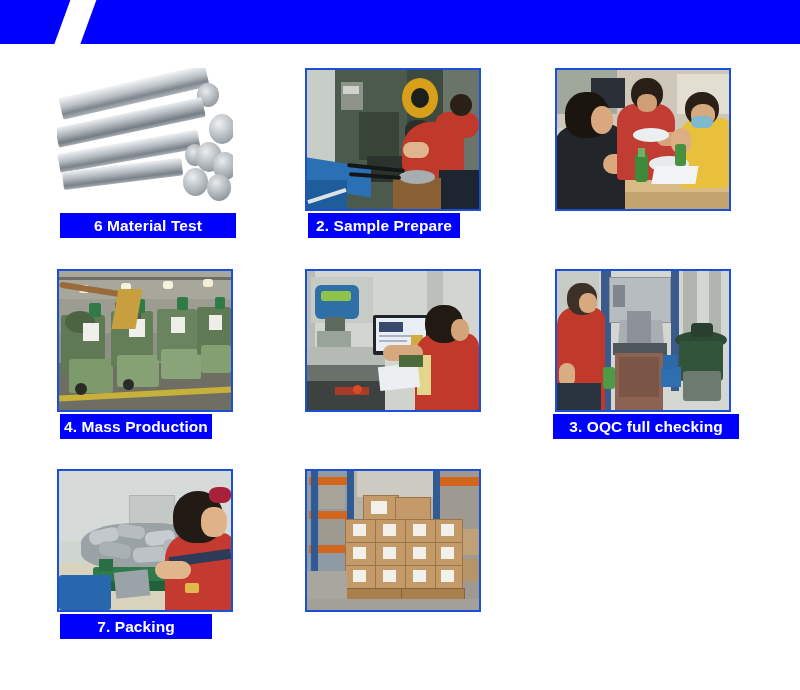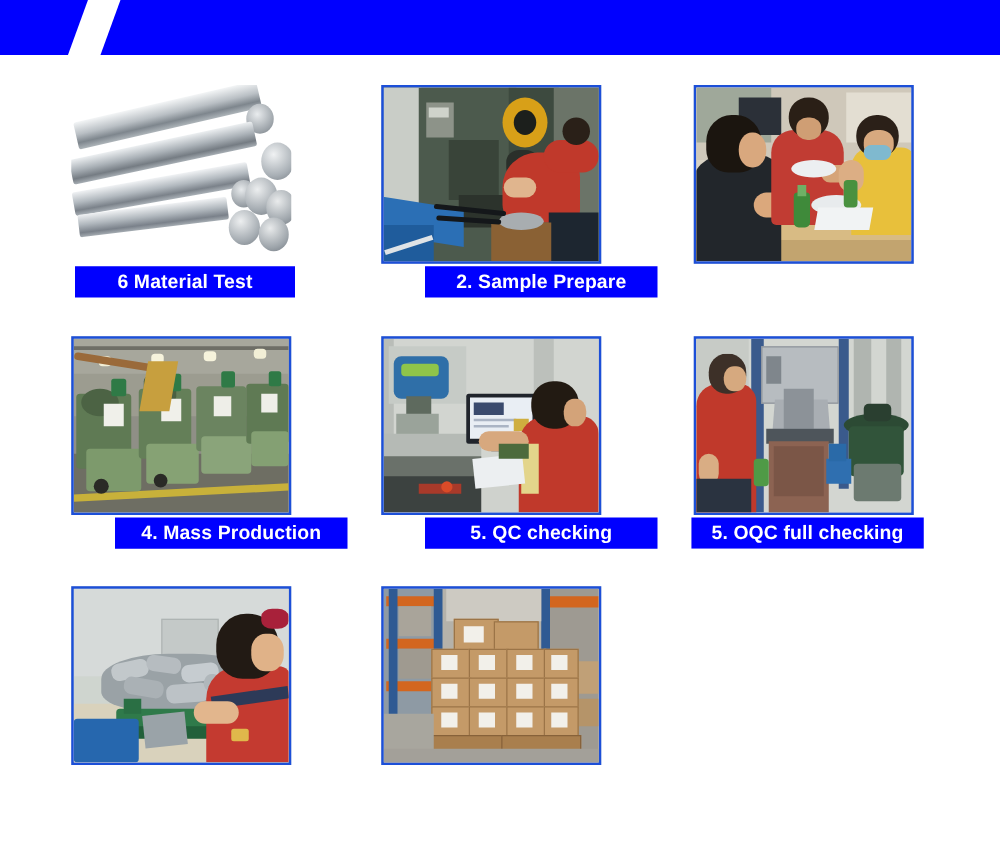--- a/index.html
+++ b/index.html
@@ -91,21 +91,21 @@
     font-weight: bold;
     text-align: center;
     line-height: 25px;
     height: 25px;
     white-space: nowrap;
     letter-spacing: 0.1px;
     box-sizing: border-box;
     overflow: hidden;
   }
   
-  .label-std  { left: 3px;  width: 186px; top: 145px; margin-left: 32px; }
+  .label-std  { left: 3px;  width: 152px; top: 145px; }
   .label-w1   { left: 3px;  width: 176px; top: 145px; }
   .label-wide { left: -2px; width: 186px; top: 145px; }
   .px       { position:absolute; }
 
   
   .mat-bg { position:absolute; inset:0; background:#ffffff; }
 
   
   .box { position:absolute; background:#c49a68; border:1px solid #9b7447; }
   .box-lbl { position:absolute; background:#f2f0ea; }
@@ -301,21 +301,20 @@
         <div class="px" style="left:108px;top:62px;width:64px;height:77px;border-radius:22px 14px 0 0;background:#c0392b;"></div>
         <div class="px" style="left:118px;top:34px;width:38px;height:38px;border-radius:46%;background:#221a12;"></div>
         <div class="px" style="left:144px;top:48px;width:18px;height:22px;border-radius:45%;background:#d3a379;"></div>
         <div class="px" style="left:76px;top:74px;width:40px;height:16px;border-radius:9px;background:#d7a87e;"></div>
         <div class="px" style="left:110px;top:84px;width:14px;height:40px;background:#e3d58b;"></div>
 
         <div class="px" style="left:72px;top:94px;width:40px;height:24px;background:#eceff1;transform:rotate(-6deg);"></div>
         <div class="px" style="left:92px;top:84px;width:24px;height:12px;background:#4c6a3c;"></div>
       </div>
     </div>
-    <div class="label label-std">5. QC checking</div>
   </div>
 
   <div class="card card-col-2 card-row-1">
     <div class="photo bordered">
       <div class="photo-inner" style="background:#cdd0cb;">
 
         <div class="px" style="left:0;top:0;width:172px;height:139px;background:#d3d6d1;"></div>
         <div class="px" style="left:0;top:0;width:42px;height:139px;background:#c7cbc6;"></div>
         <div class="px" style="left:126px;top:0;width:14px;height:90px;background:#b0b5b0;"></div>
         <div class="px" style="left:152px;top:0;width:12px;height:90px;background:#b0b5b0;"></div>
@@ -341,21 +340,21 @@
 
         <div class="px" style="left:0px;top:36px;width:48px;height:103px;border-radius:18px 14px 0 0;background:#c0392b;"></div>
         <div class="px" style="left:10px;top:12px;width:30px;height:32px;border-radius:46%;background:#3d3028;"></div>
         <div class="px" style="left:22px;top:22px;width:18px;height:20px;border-radius:45%;background:#d6a97f;"></div>
         <div class="px" style="left:2px;top:92px;width:16px;height:24px;border-radius:8px;background:#d9ad84;"></div>
         <div class="px" style="left:0px;top:112px;width:44px;height:27px;background:#2a3340;"></div>
 
         <div class="px" style="left:46px;top:96px;width:12px;height:22px;border-radius:3px;background:#4f9a46;"></div>
       </div>
     </div>
-    <div class="label label-wide">5. OQC full checking</div>
+    <div class="label label-wide">3. OQC full checking</div>
   </div>
 
   <div class="card card-col-0 card-row-2">
     <div class="photo bordered">
       <div class="photo-inner" style="background:#cfd3d2;">
 
         <div class="px" style="left:0;top:0;width:172px;height:74px;background:#d6dad9;"></div>
         <div class="px" style="left:0;top:70px;width:172px;height:30px;background:#cfd5cf;"></div>
         <div class="px" style="left:0;top:92px;width:172px;height:47px;background:#d9d2bc;"></div>
         <div class="px" style="left:70px;top:24px;width:44px;height:44px;background:#c4c9c8;border:1px solid #aeb4b3;"></div>
@@ -378,20 +377,21 @@
         <div class="px" style="left:110px;top:82px;width:62px;height:10px;background:#2d3a58;transform:rotate(-8deg);"></div>
         <div class="px" style="left:114px;top:20px;width:50px;height:52px;border-radius:48% 48% 42% 42%;background:#221a14;"></div>
         <div class="px" style="left:142px;top:36px;width:26px;height:30px;border-radius:44%;background:#e0b288;"></div>
         <div class="px" style="left:150px;top:16px;width:22px;height:16px;border-radius:40%;background:#a8213a;"></div>
         <div class="px" style="left:96px;top:90px;width:36px;height:18px;border-radius:9px;background:#e2b68d;"></div>
         <div class="px" style="left:126px;top:112px;width:14px;height:10px;background:#e0b84b;border-radius:2px;"></div>
 
         <div class="px" style="left:56px;top:100px;width:34px;height:26px;background:#9aa3a8;transform:rotate(-6deg);"></div>
       </div>
     </div>
+    <div class="label label-std">7. Packing</div>
   </div>
 
   <div class="card card-col-1 card-row-2">
     <div class="photo bordered">
       <div class="photo-inner" style="background:#b8b4ac;">
 
         <div class="px" style="left:0;top:0;width:172px;height:139px;background:#b5b2aa;"></div>
         <div class="px" style="left:0;top:0;width:46px;height:139px;background:#8e9aa4;"></div>
         <div class="px" style="left:2px;top:6px;width:44px;height:8px;background:#d3661f;"></div>
         <div class="px" style="left:2px;top:40px;width:44px;height:8px;background:#d3661f;"></div>

